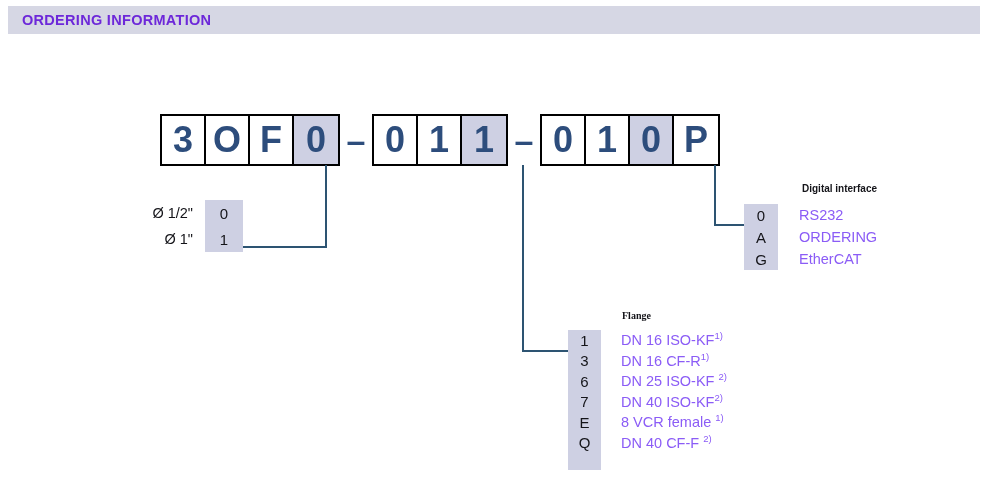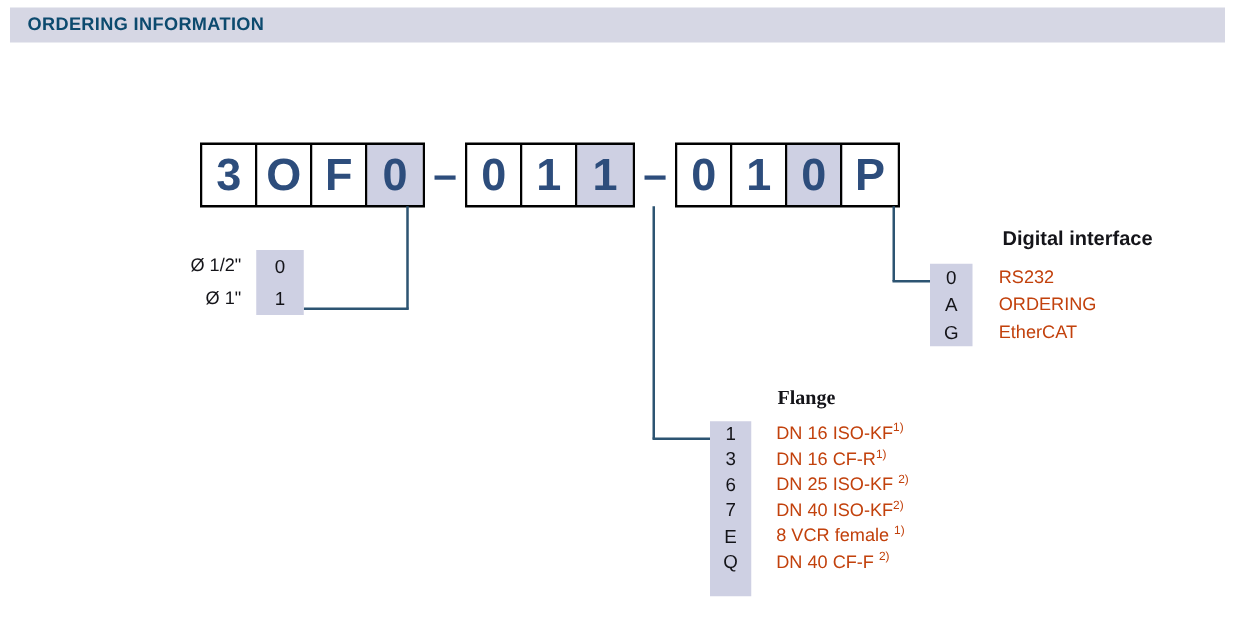--- a/index.html
+++ b/index.html
@@ -25,21 +25,21 @@
     height: 28px;
     background: #d6d7e4;
   }
   #header-title {
     position: absolute;
     left: 14px;
     top: 6px;
     font-size: 14.5px;
     font-weight: bold;
     letter-spacing: 0.3px;
-    color: #0c4a6e;
+    color: #6d28d9;
     white-space: nowrap;
   }
 
   
   #order-code {
     position: absolute;
     left: 160px;
     top: 114px;
     display: flex;
     align-items: center;
@@ -76,21 +76,21 @@
   .conn {
     position: absolute;
     background: #2d5472;
   }
   .conn.v { width: 1.6px; }
   .conn.h { height: 1.6px; }
 
   
   .opt-block { position: absolute; }
   .opt-title {
-    font-size: 16px;
+    font-size: 10px;
     font-weight: bold;
     color: #141419;
     white-space: nowrap;
   }
   .opt-table {
     position: relative;
     display: grid;
   }
   .opt-codecol {
     position: absolute;
@@ -109,21 +109,21 @@
   }
   .opt-code {
     font-size: 15px;
     color: #141419;
     text-align: center;
     position: relative;
     z-index: 2;
   }
   .opt-desc {
     font-size: 14.5px;
-    color: #c2410c;
+    color: #8b5cf6;
     white-space: nowrap;
     position: relative;
     z-index: 2;
   }
   sup {
     font-size: 9.5px;
     vertical-align: super;
     line-height: 0;
   }
 

